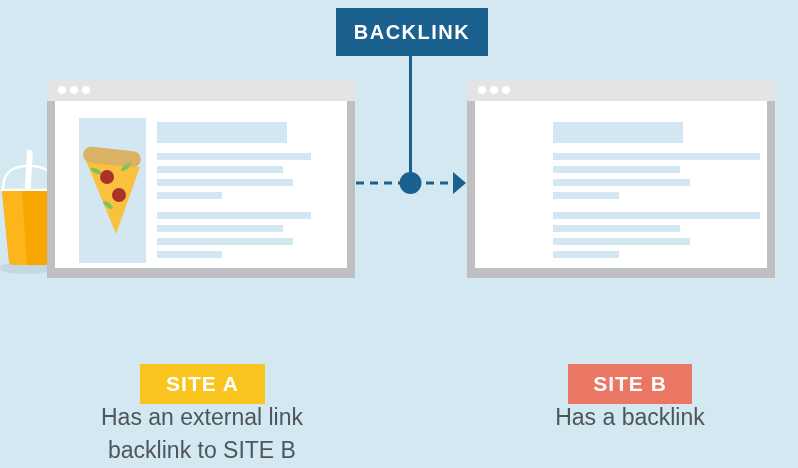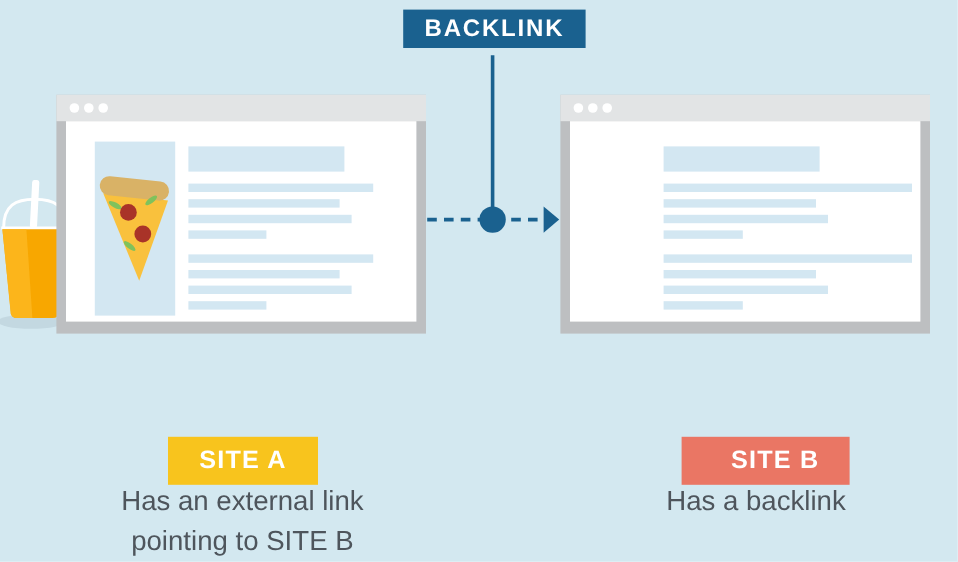--- a/index.html
+++ b/index.html
@@ -3,21 +3,21 @@
 <meta charset="utf-8">
 <style>
   html,body { margin:0; padding:0; }
   .canvas {
     position:relative; width:798px; height:468px;
     background:#d3e8f0; overflow:hidden;
     font-family:"Liberation Sans", sans-serif;
   }
   
   .backlink-box {
-    position:absolute; left:336px; top:8px; width:152px; height:32px;
+    position:absolute; left:336px; top:8px; width:152px; height:48px;
     background:#1a618f; display:flex; align-items:center; justify-content:center;
     color:#ffffff; font-weight:bold; font-size:20px; letter-spacing:1.5px;
   }
   
   .connector { position:absolute; left:0; top:0; width:798px; height:468px; pointer-events:none; }
   
   .window { position:absolute; width:308px; height:199px; background:#bdbfc1; z-index:2; }
   .window.left  { left:47px;  top:79px; }
   .window.right { left:467px; top:79px; }
   .titlebar {
@@ -30,21 +30,21 @@
   .ph.heading { height:21px; }
   .image-panel { position:absolute; left:24px; top:17px; width:67px; height:145px; background:#d3e7f2; }
   .image-panel svg { position:absolute; left:3px; top:28px; }
   
   .site-tag {
     position:absolute; top:328px; height:40px;
     display:flex; align-items:center; justify-content:center;
     color:#ffffff; font-weight:bold; font-size:21px; letter-spacing:1px;margin-top:36px;
   }
   .site-tag.a { left:140px; width:125px; background:#f8c41d; }
-  .site-tag.b { left:568px; width:124px; background:#ea7664;padding-left:16px; }
+  .site-tag.b { left:568px; width:124px; background:#ea7664; }
   
   .caption {
     position:absolute; top:401px; width:226px; text-align:center;
     color:#4e555c; font-size:23px; line-height:33px;
   }
   .caption.a { left:89px; }
   .caption.b { left:517px; }
   
   .juice { position:absolute; left:0; top:147px; z-index:1; }
 </style>
@@ -122,19 +122,19 @@
       <div class="ph" style="left:78px; top:137px; width:137px;"></div>
       <div class="ph" style="left:78px; top:150px; width:66px;"></div>
     </div>
   </div>
 
   <div class="site-tag a">SITE A</div>
   <div class="site-tag b">SITE B</div>
 
   <div class="caption a">
     <div>Has an external link</div>
-    <div>pointing to SITE B</div>
+    <div>backlink to SITE B</div>
   </div>
   <div class="caption b">
     <div>Has a backlink</div>
   </div>
 
 </div>
 
 </body></html>

